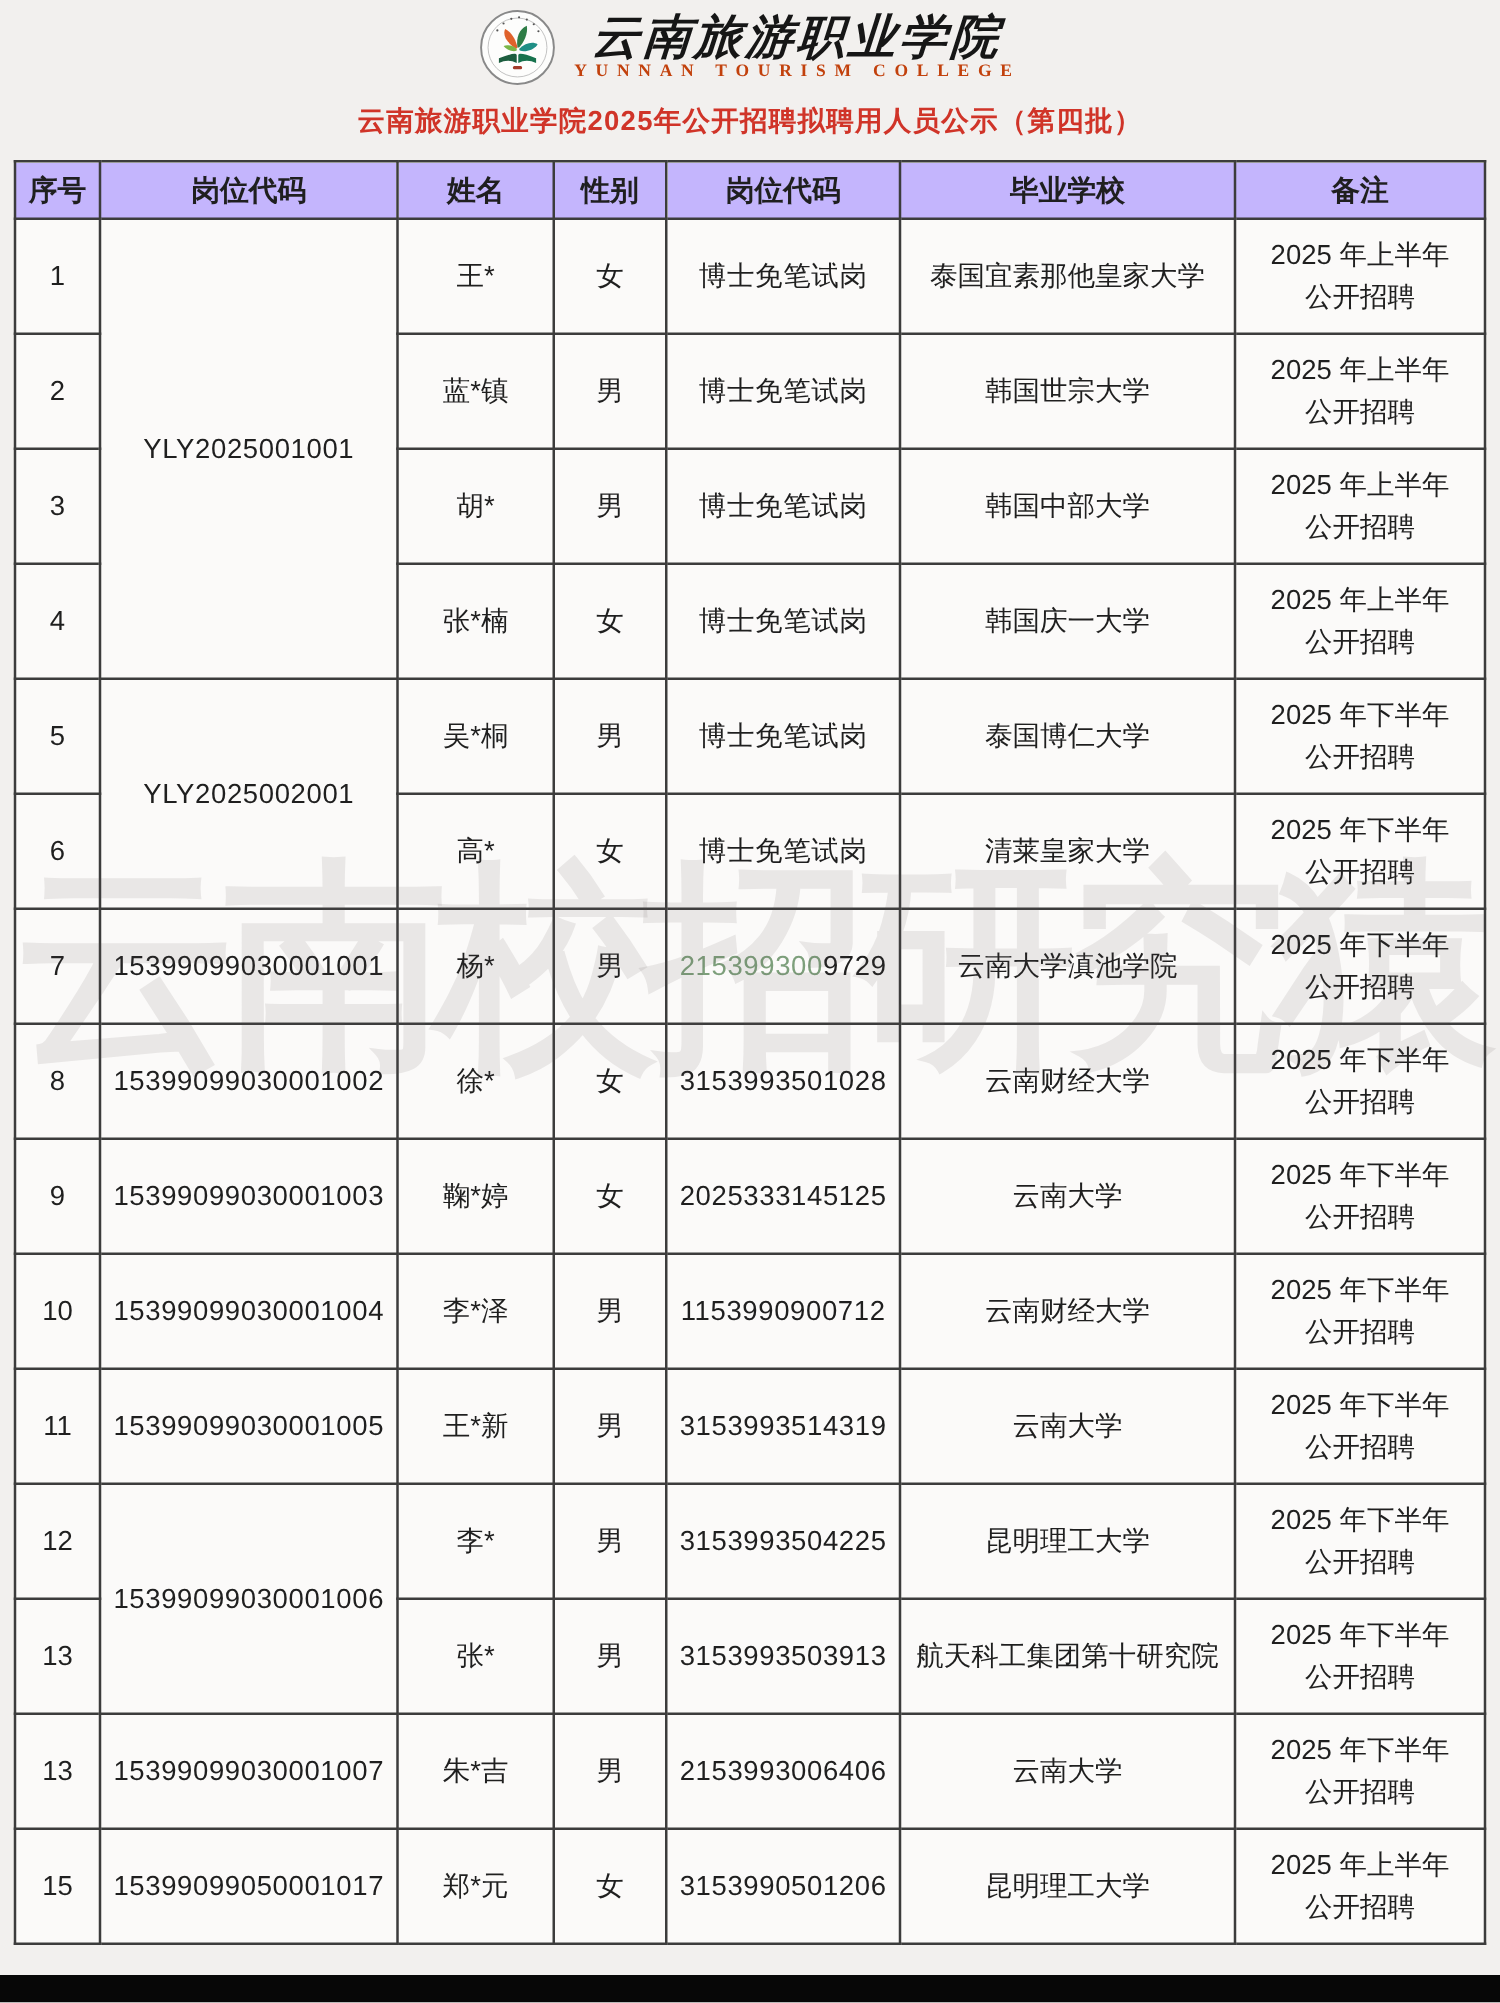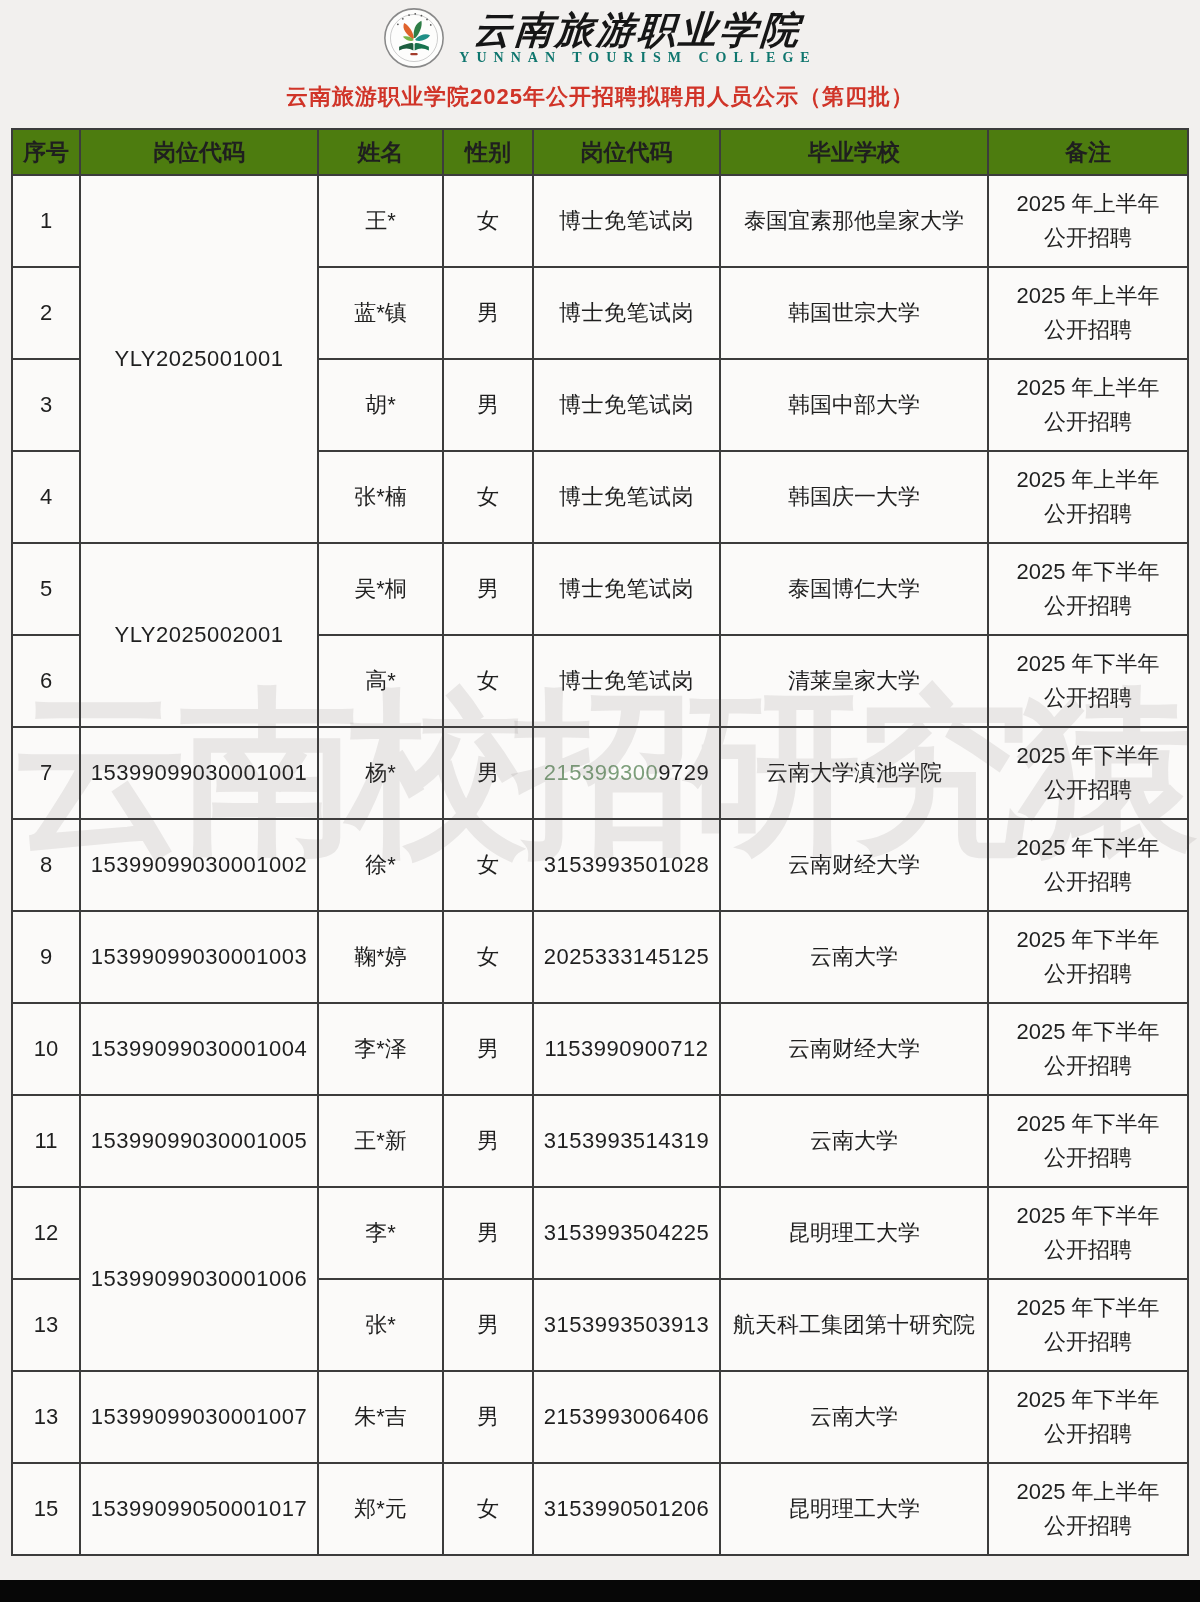--- a/index.html
+++ b/index.html
@@ -16,40 +16,40 @@
   }
   .logo-svg { width:62px; height:62px; flex:0 0 auto; }
   .org-names { text-align:center; }
   .org-zh {
     font-family:"Liberation Serif","DejaVu Serif",serif;
     font-weight:bold; font-style:italic; font-size:38px; line-height:1.0;
     color:#161616; letter-spacing:3px; transform:skewX(-4deg);
   }
   .org-en {
     font-family:"Liberation Serif","DejaVu Serif",serif;
-    font-weight:bold; font-size:14px; letter-spacing:7px; color:#0f766e;
+    font-weight:bold; font-size:14px; letter-spacing:7px; color:#c2410c;
     margin-top:1px;
   }
   
   .page-title {
     text-align:center; margin-top:12px;
     font-size:22px; font-weight:bold; color:var(--title-red,#d03428);
     letter-spacing:1px;
   }
   
   table.roster {
     width:1176px; margin:16px auto 0; border-collapse:collapse; table-layout:fixed;
     background:#fbfaf9;
   }
   table.roster th, table.roster td {
     border:2px solid var(--border-col,#3c3c3c);
     text-align:center; vertical-align:middle; color:#1f1f1f;
     overflow:hidden;
   }
-  table.roster th { height:46px; font-size:23px; font-weight:bold; background:#4d7c0f;margin-top:36px; }
+  table.roster th { height:46px; font-size:23px; font-weight:bold; background:#c4b5fd;margin-top:36px; }
   table.roster td { height:92px; font-size:22px; }
   col.c-no     { width:68px;  }
   col.c-code   { width:238px; }
   col.c-name   { width:125px; }
   col.c-gender { width:90px;  }
   col.c-ticket { width:187px; }
   col.c-school { width:268px; }
   col.c-remark { width:200px; }
   td.code, td.num { font-size:23px; letter-spacing:0.5px; }
   td .tick-green { color:var(--ticket-green,#7d9f7b); }

